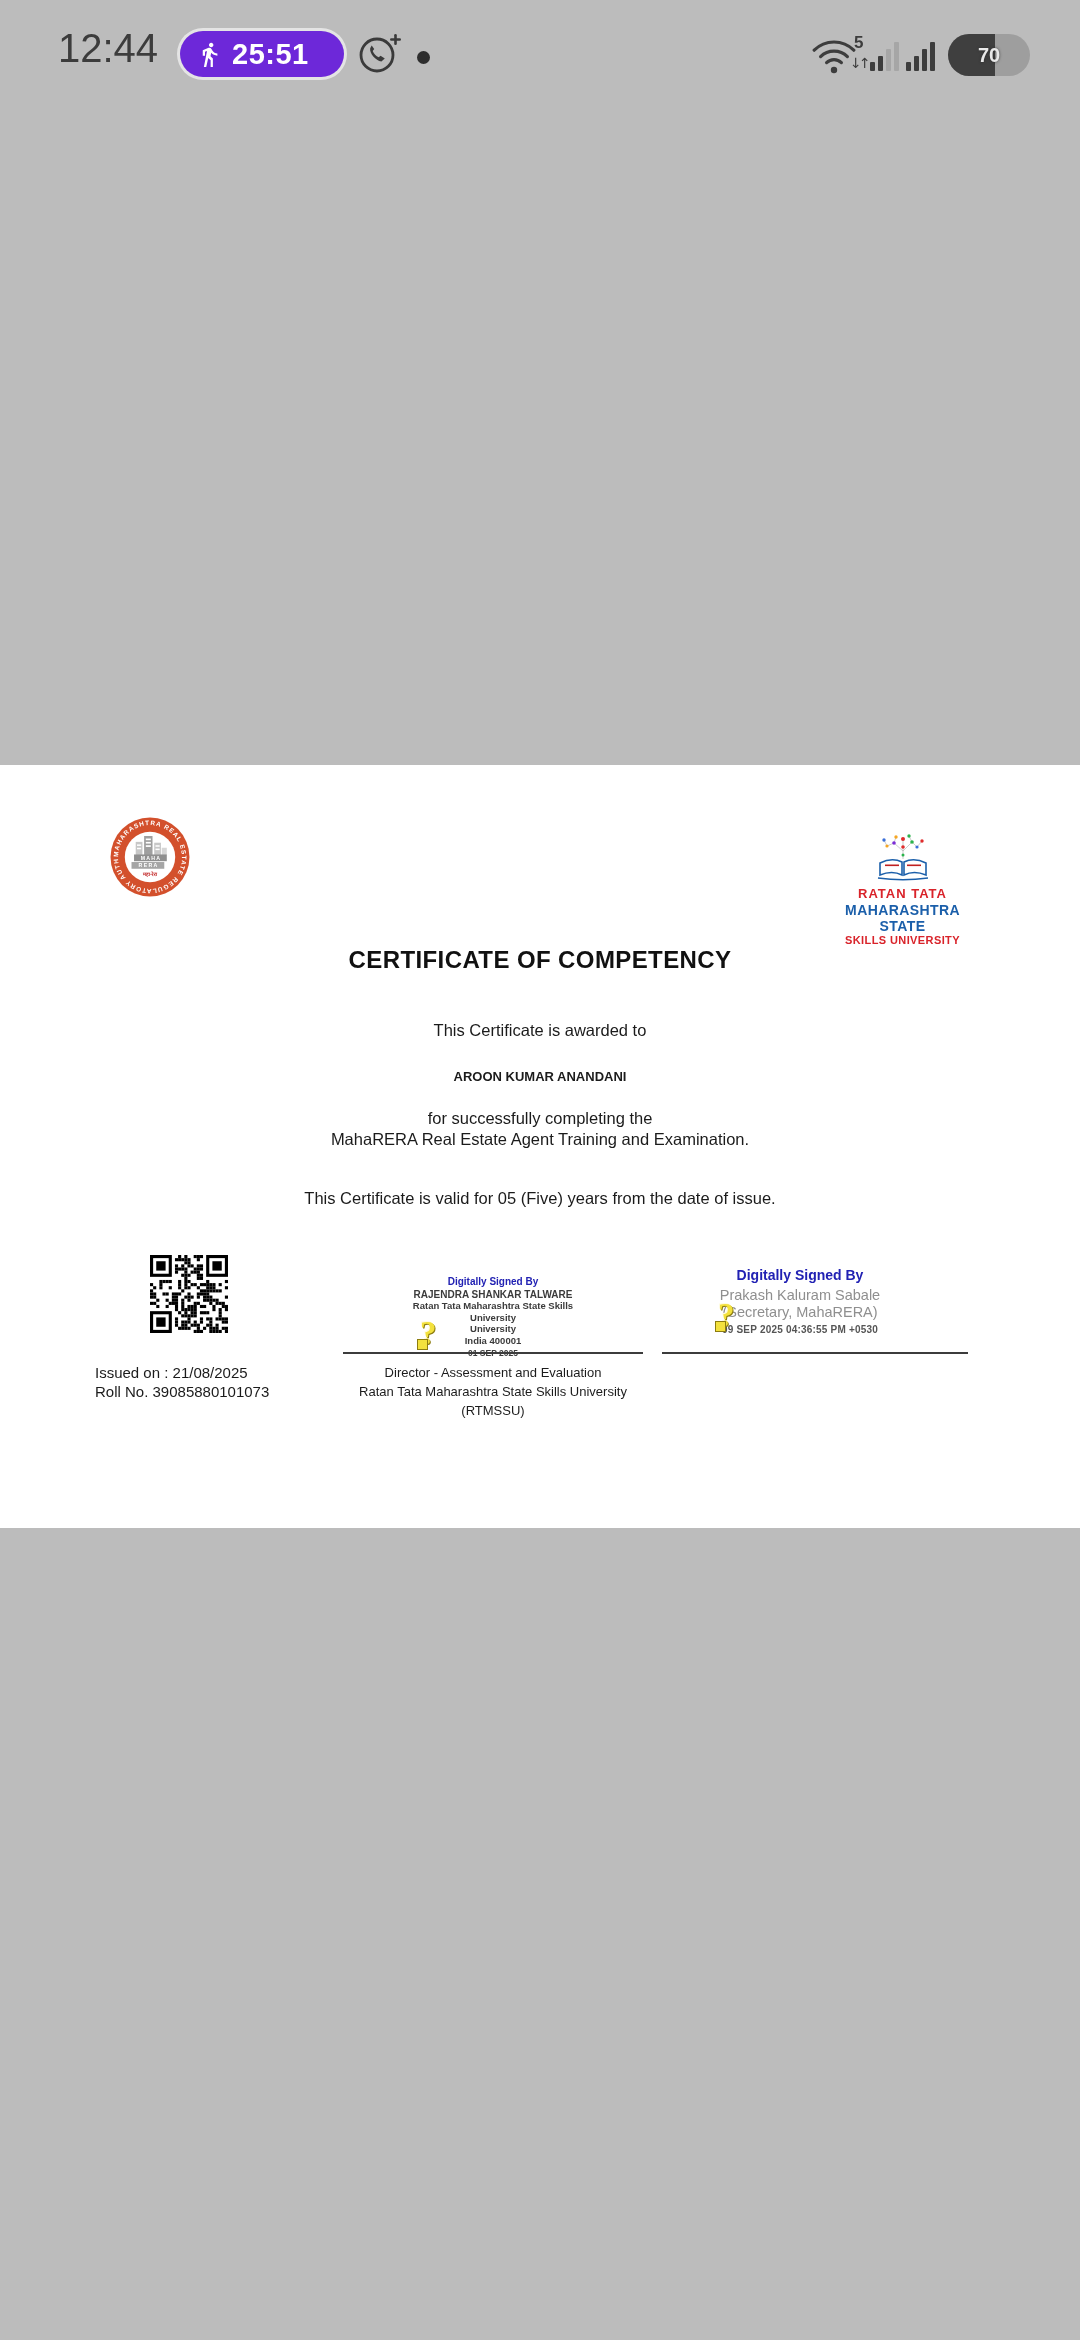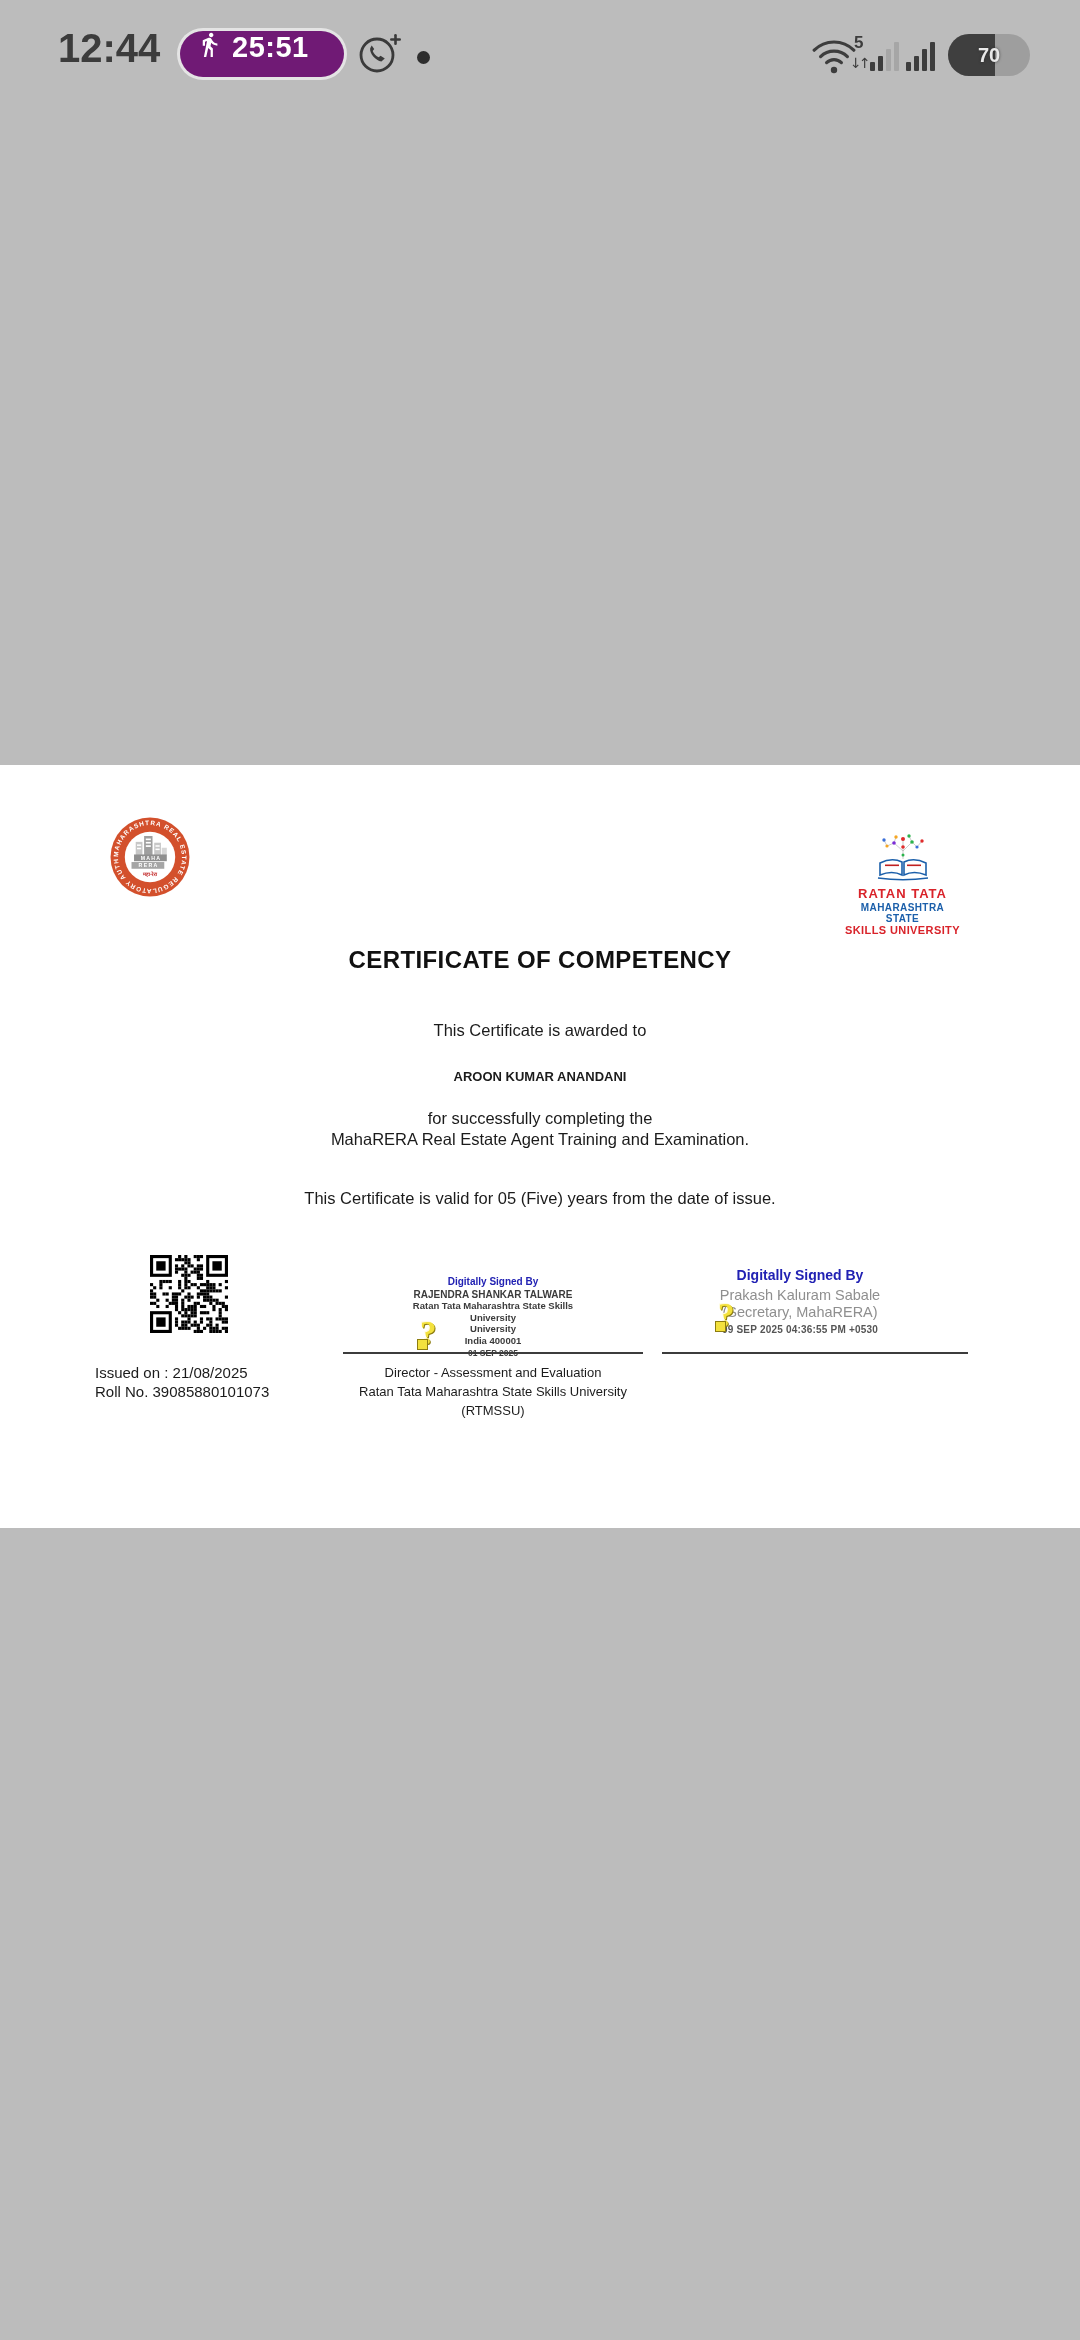--- a/index.html
+++ b/index.html
@@ -2,24 +2,24 @@
 <html><head>
 <meta charset="utf-8">
 <style>
   html,body{margin:0;padding:0;background:#9a9a9a;}
   .screen{
     position:relative;width:1080px;height:2340px;overflow:hidden;
     background:#bcbcbc;font-family:"Liberation Sans",sans-serif;
   }
   
   .status-bar{position:absolute;left:0;top:0;width:1080px;height:96px;}
-  .st-time{position:absolute;left:58px;top:26px;font-size:40px;font-weight:700;color:#3c3c3c;text-align:right;}
+  .st-time{position:absolute;left:58px;top:26px;font-size:40px;font-weight:400;color:#3c3c3c;text-align:right;}
   .walk-pill{
     position:absolute;left:180px;top:31px;width:164px;height:46px;border-radius:23px;
-    background:#701a75;display:flex;padding-left:16px;gap:9px;box-sizing:border-box;
+    background:#6d28d9;display:flex;align-items:center;padding-left:16px;gap:9px;box-sizing:border-box;
     box-shadow:0 0 0 3px rgba(255,255,255,.6);
   }
   .walk-pill svg{flex:0 0 auto;}
   .walk-timer{font-size:29px;font-weight:bold;color:#ffffff;letter-spacing:.5px;}
   .wa-icon{position:absolute;left:356px;top:31px;}
   .notif-dot{position:absolute;left:417px;top:51px;width:13px;height:13px;border-radius:50%;background:#2e2e2e;}
   .wifi-icon{position:absolute;left:812px;top:32px;}
   .sig1{position:absolute;left:870px;top:38px;}
   .sig2{position:absolute;left:906px;top:36px;}
   .battery{
@@ -36,21 +36,21 @@
   .cert-center{position:absolute;left:0;width:1080px;text-align:center;}
   .cert-title{top:181px;font-size:24px;font-weight:bold;letter-spacing:.4px;color:#111;}
   .cert-awarded{top:256px;font-size:16.5px;}
   .cert-name{top:304px;font-size:13px;font-weight:bold;}
   .cert-comp1{top:344px;font-size:16.5px;}
   .cert-comp2{top:365px;font-size:16.5px;}
   .cert-valid{top:424px;font-size:16.5px;}
   .maharera-logo{position:absolute;left:108px;top:50px;}
   .rt-logo{position:absolute;left:845px;top:68px;width:115px;text-align:center;}
   .rt-l1{font-size:13px;font-weight:bold;color:#d9232a;letter-spacing:1px;margin-top:1px;}
-  .rt-l2{font-size:10px;font-weight:bold;color:#1b5faa;letter-spacing:.4px;margin-top:1px;}
+  .rt-l2{font-size:14px;font-weight:bold;color:#1b5faa;letter-spacing:.4px;margin-top:1px;}
   .rt-l3{font-size:11px;font-weight:bold;color:#d9232a;letter-spacing:.4px;}
   .qr{position:absolute;left:150px;top:490px;width:78px;height:78px;}
   .issued-block{position:absolute;left:95px;top:599px;font-size:15px;line-height:18.5px;text-align:left;}
   .sig-mid{position:absolute;left:373px;top:511px;width:240px;text-align:center;}
   .sig-mid .sig-head{font-size:10px;font-weight:bold;color:#2121b3;margin-bottom:2px;}
   .sig-mid .sig-name{font-size:10px;font-weight:bold;color:#3b3b3b;}
   .sig-mid .sig-org{font-size:9.5px;font-weight:600;color:#3b3b3b;line-height:11.5px;}
   .sig-mid .sig-date{font-size:8.5px;font-weight:bold;color:#3b3b3b;margin-top:2px;}
   .sig-right{position:absolute;left:675px;top:502px;width:250px;text-align:center;}
   .sig-right .sig-head{font-size:14px;font-weight:bold;color:#2121b3;margin-bottom:4px;}

